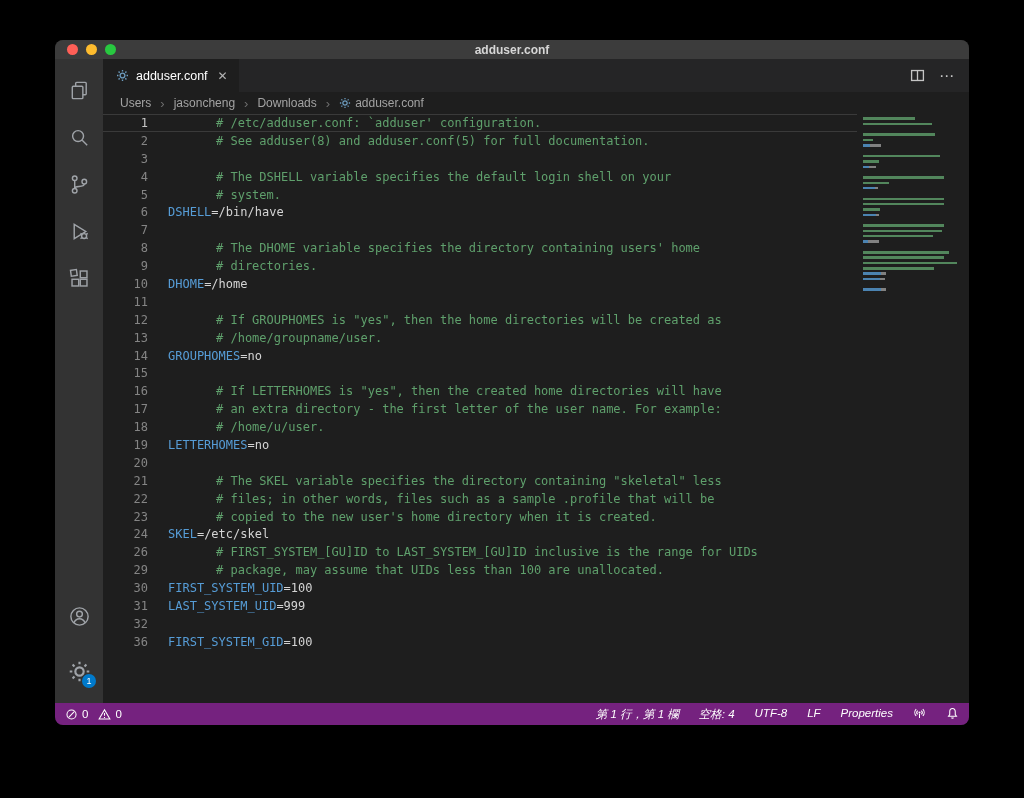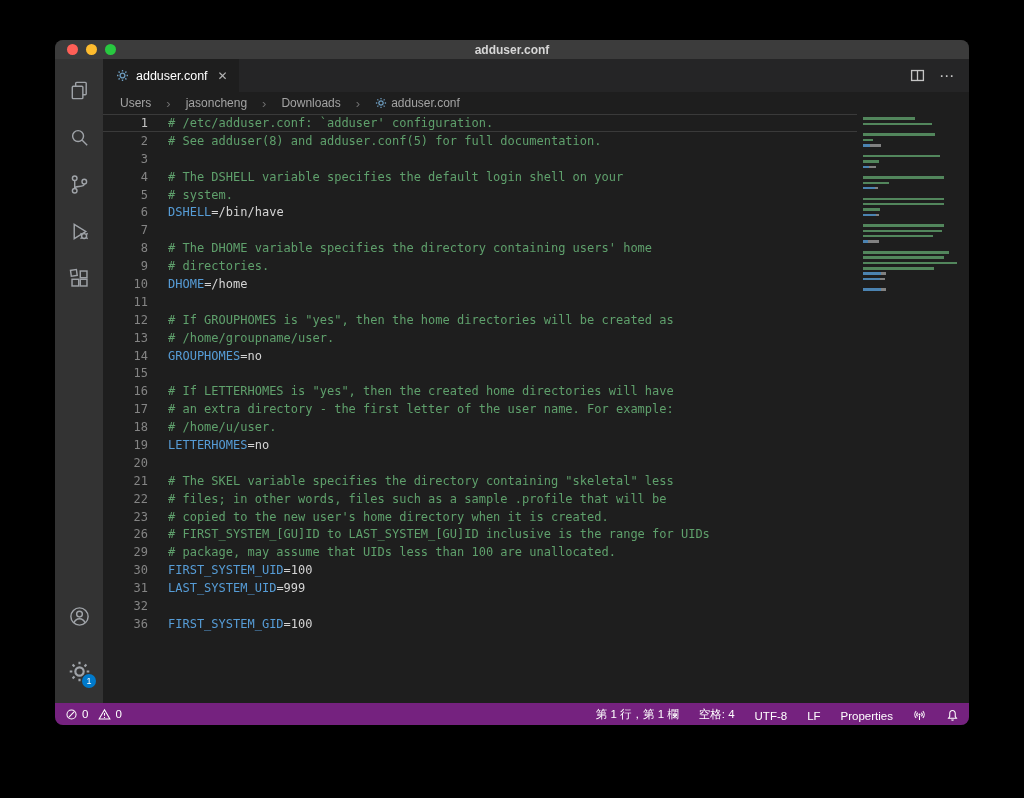--- a/index.html
+++ b/index.html
@@ -52,60 +52,60 @@
   .tab-label { color:#ffffff; font-size:12.5px; white-space:nowrap; }
   .tab-close { color:#b6b6b6; font-size:12px; margin-left:3px; cursor:pointer; }
   .tab-actions { margin-left:auto; display:flex; align-items:center; gap:14px;
                  padding-right:14px; color:#c5c5c5; }
   .tab-actions svg { width:15px; height:15px; stroke:currentColor; fill:none;
                      stroke-width:1.4; }
   .ellipsis { font-size:15px; letter-spacing:1px; cursor:pointer; }
 
   
   .breadcrumbs { height:22px; flex:none; background:#1e1e1e; display:flex;
-                 align-items:center; padding-left:17px; gap:15px;
+                 align-items:center; padding-left:17px; gap:9px;
                  font-size:12px; color:#a3a3a3; white-space:nowrap; }
   .bc-sep { color:#6e6e6e; font-size:13px; }
   .bc-item { display:flex; align-items:center; gap:4px; cursor:pointer; }
   .bc-gear { color:#6d9cbe; display:flex; }
   .bc-gear svg { width:12px; height:12px; stroke:currentColor; fill:none;
                  stroke-width:1.7; }
 
   
   .editor { flex:1; position:relative; min-height:0; overflow:hidden;
             background:#1e1e1e;
             font-family:"DejaVu Sans Mono","Liberation Mono",monospace;
             font-size:12px; }
   .code-lines { position:absolute; left:0; top:0; right:0; }
   .line { display:flex; align-items:center; height:17.9px; white-space:pre; }
   .line.current { border-top:1px solid #3a3a3a; border-bottom:1px solid #3a3a3a; }
   .ln { width:45px; flex:none; text-align:right; color:#858585; }
   .line.current .ln { color:#c6c6c6; }
   .line-content { margin-left:20px; }
-  .tok-comment { color:var(--comment,#6a9955); }
+  .tok-comment { color:var(--comment,#6a9955);margin-left:48px; }
   .tok-key     { color:var(--key,#569cd6); }
   .tok-plain   { color:var(--plain,#d4d4d4); }
 
   
   .minimap { position:absolute; top:0; right:0; bottom:0; width:112px;
              padding:2px 4px 0 6px; background:#1e1e1e; cursor:pointer; }
   .mm-line { height:5.35px; display:flex; align-items:center; overflow:hidden; }
   .mm-line span { display:inline-block; height:2.5px; flex:none; opacity:.8; }
   .mm-comment { background:var(--comment,#6a9955); }
   .mm-key     { background:var(--key,#569cd6); }
   .mm-plain   { background:#9a9a9a; }
 
   
   .statusbar { height:22px; flex:none; background:var(--statusbar,#75227f);
                color:#ffffff; display:flex; align-items:center;
                font-size:11.5px; padding:0 10px; }
   .sb-left { display:flex; align-items:center; gap:10px; }
   .sb-group { display:flex; align-items:center; gap:4px; cursor:pointer; }
   .sb-spacer { flex:1; }
-  .sb-right { display:flex; align-items:flex-end; gap:20px; }
+  .sb-right { display:flex; align-items:flex-start; gap:20px;font-style:italic; }
   .sb-item { cursor:pointer; white-space:nowrap; }
   .sb-icon { display:flex; }
   .sb-icon svg { width:13px; height:13px; stroke:#ffffff; fill:none;
                  stroke-width:1.3; }
 </style>
 </head>
 <body>
 
 <div class="window">
 
@@ -235,20 +235,21 @@
             <div class="line"><span class="ln">14</span><span class="line-content"><span class="tok-key">GROUPHOMES</span><span class="tok-plain">=no</span></span></div>
             <div class="line"><span class="ln">15</span><span class="line-content"></span></div>
             <div class="line"><span class="ln">16</span><span class="line-content"><span class="tok-comment"># If LETTERHOMES is "yes", then the created home directories will have</span></span></div>
             <div class="line"><span class="ln">17</span><span class="line-content"><span class="tok-comment"># an extra directory - the first letter of the user name. For example:</span></span></div>
             <div class="line"><span class="ln">18</span><span class="line-content"><span class="tok-comment"># /home/u/user.</span></span></div>
             <div class="line"><span class="ln">19</span><span class="line-content"><span class="tok-key">LETTERHOMES</span><span class="tok-plain">=no</span></span></div>
             <div class="line"><span class="ln">20</span><span class="line-content"></span></div>
             <div class="line"><span class="ln">21</span><span class="line-content"><span class="tok-comment"># The SKEL variable specifies the directory containing "skeletal" less</span></span></div>
             <div class="line"><span class="ln">22</span><span class="line-content"><span class="tok-comment"># files; in other words, files such as a sample .profile that will be</span></span></div>
             <div class="line"><span class="ln">23</span><span class="line-content"><span class="tok-comment"># copied to the new user's home directory when it is created.</span></span></div>
+            <div class="line"><span class="ln">24</span><span class="line-content"><span class="tok-key">SKEL</span><span class="tok-plain">=/etc/skel</span></span></div>
             <div class="line"><span class="ln">26</span><span class="line-content"><span class="tok-comment"># FIRST_SYSTEM_[GU]ID to LAST_SYSTEM_[GU]ID inclusive is the range for UIDs</span></span></div>
             <div class="line"><span class="ln">29</span><span class="line-content"><span class="tok-comment"># package, may assume that UIDs less than 100 are unallocated.</span></span></div>
             <div class="line"><span class="ln">30</span><span class="line-content"><span class="tok-key">FIRST_SYSTEM_UID</span><span class="tok-plain">=100</span></span></div>
             <div class="line"><span class="ln">31</span><span class="line-content"><span class="tok-key">LAST_SYSTEM_UID</span><span class="tok-plain">=999</span></span></div>
             <div class="line"><span class="ln">32</span><span class="line-content"></span></div>
             <div class="line"><span class="ln">36</span><span class="line-content"><span class="tok-key">FIRST_SYSTEM_GID</span><span class="tok-plain">=100</span></span></div>
           </div>
         <div class="minimap">
             <div class="mm-line">
               <span class="mm-comment" style="width: 51.75px;"></span>

